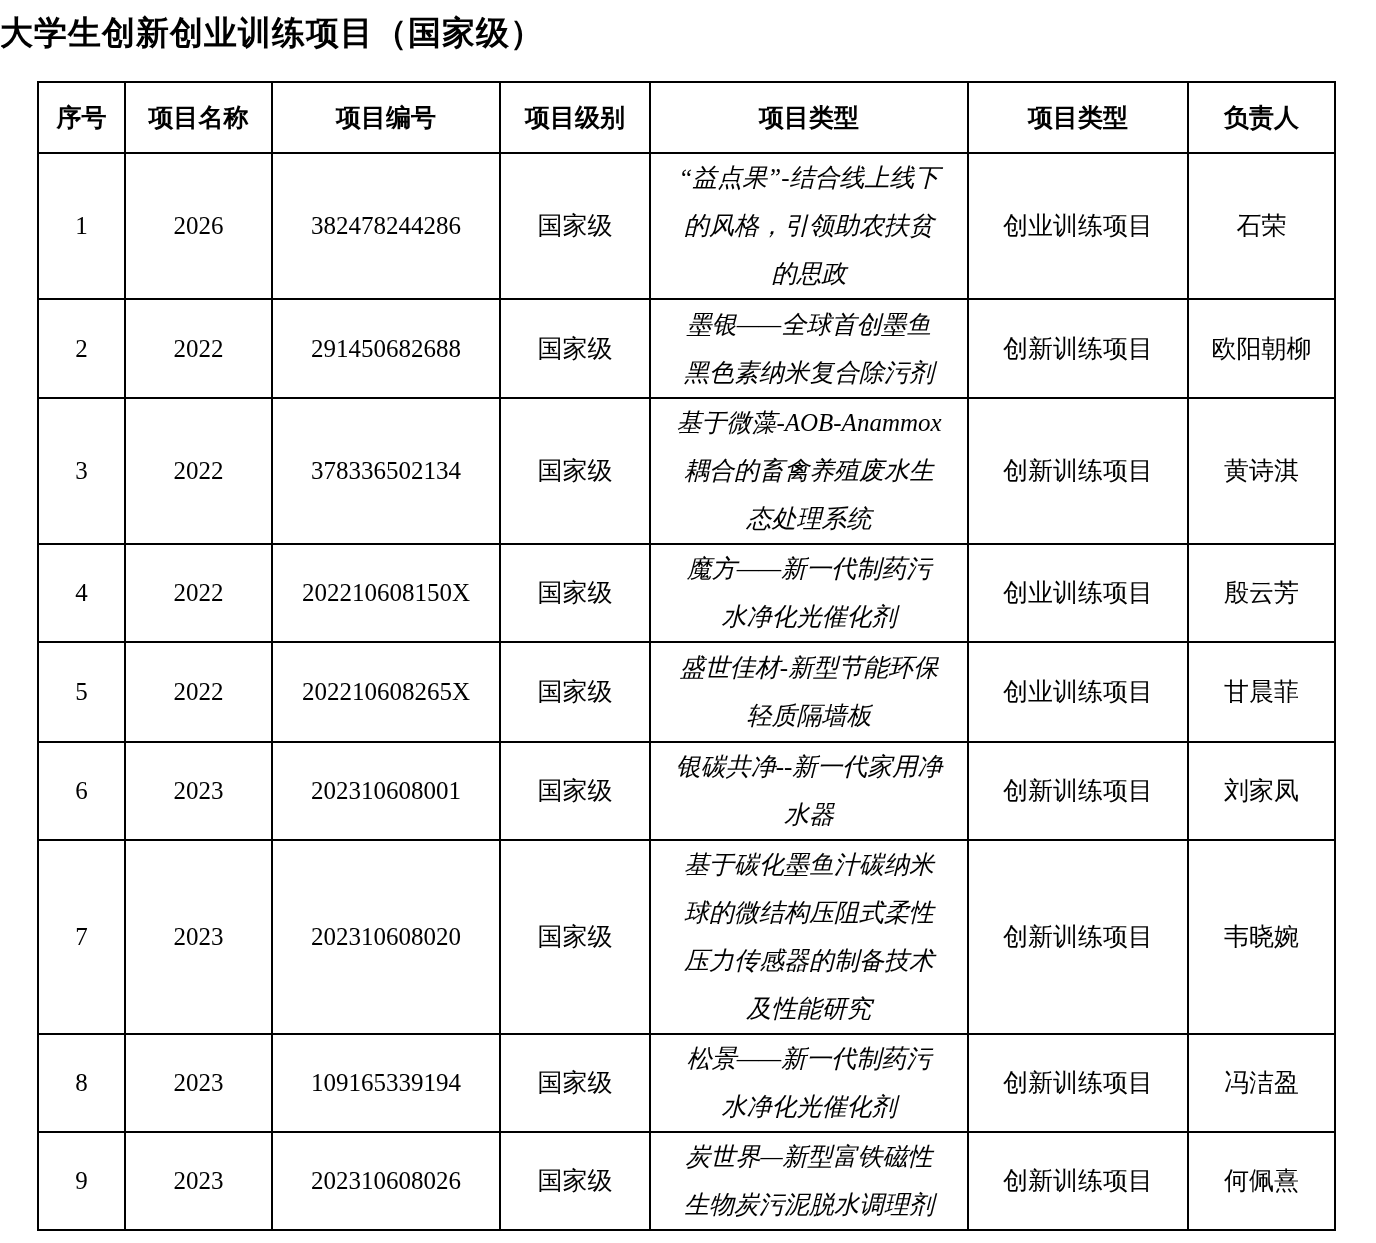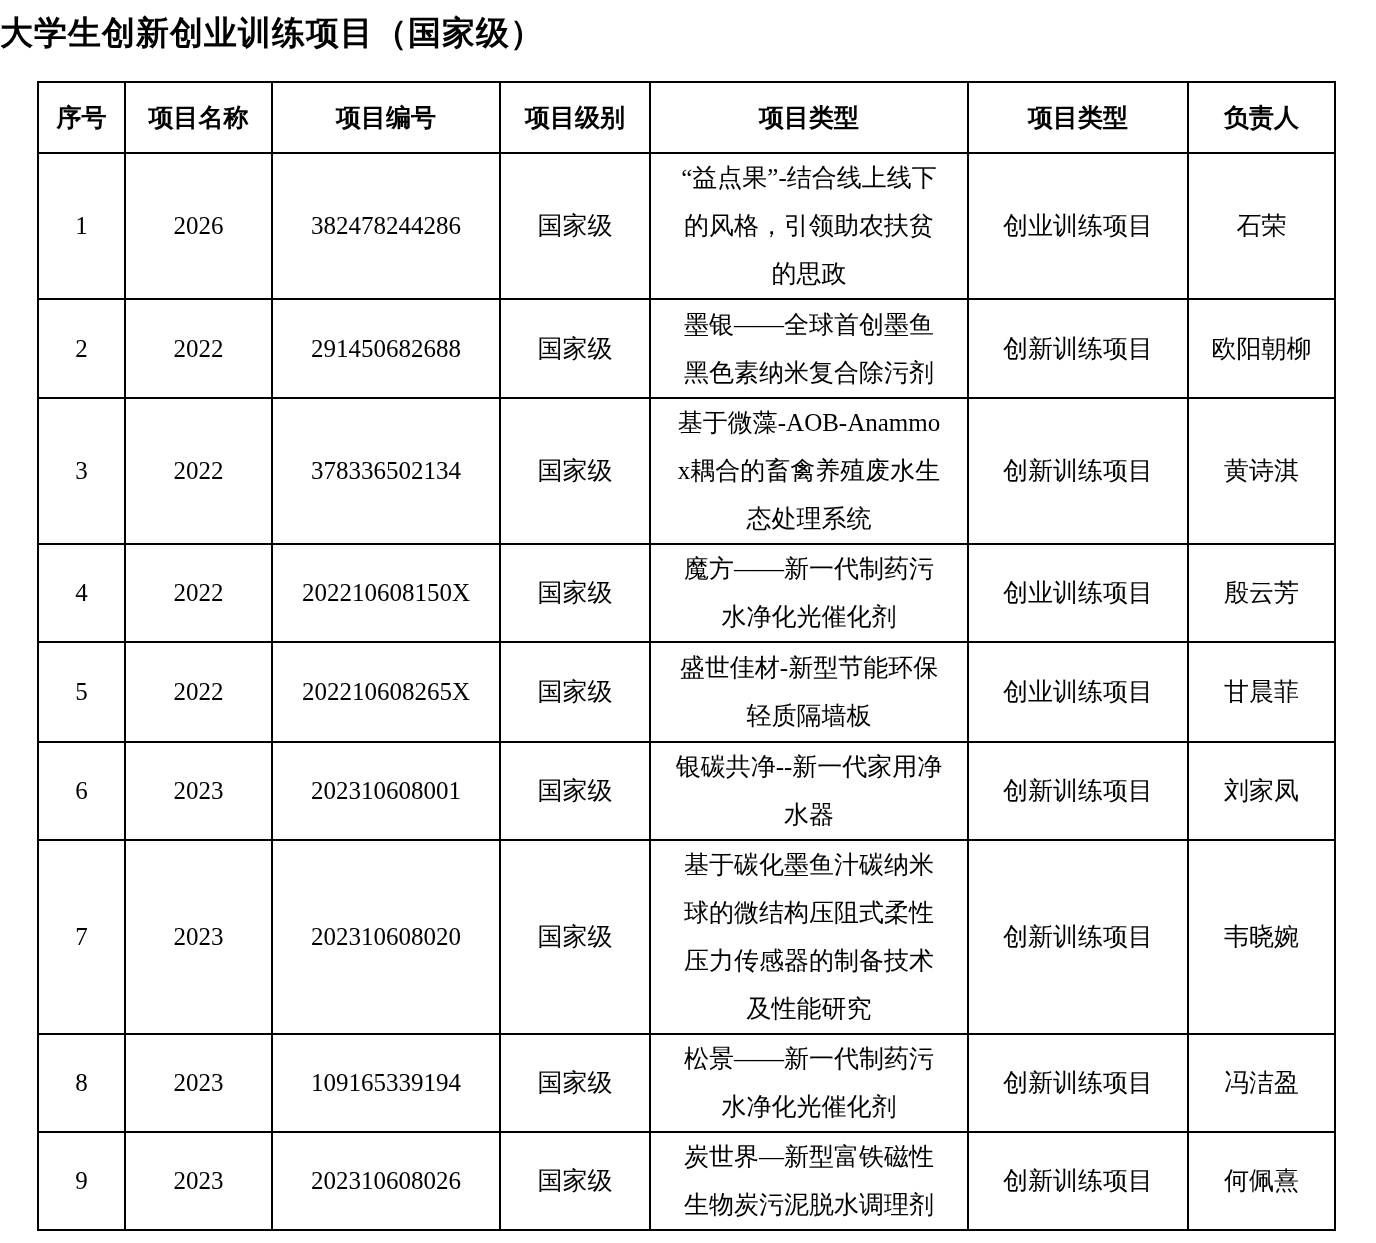--- a/index.html
+++ b/index.html
@@ -49,20 +49,21 @@
     padding: 0;
     overflow: hidden;
   }
   th {
     font-weight: 700;
     height: 69px;
   }
   td.name-cell {
     padding: 0 24px;
     word-break: break-all;
+    font-style: italic;
   }
 </style>
 </head>
 <body>
 
 <div class="page">
 
   <h1 class="doc-title">大学生创新创业训练项目（国家级）</h1>
 
   <table class="projects">

